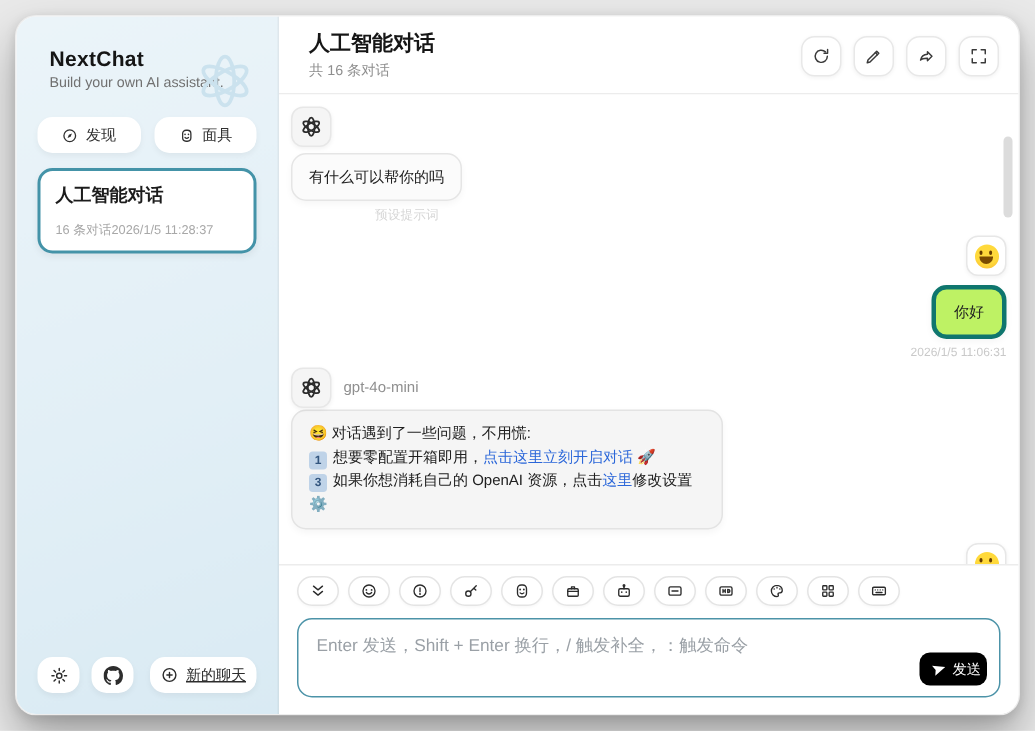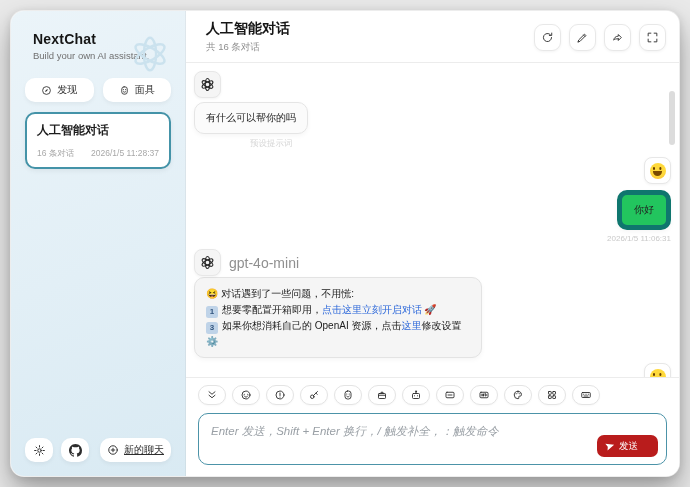--- a/index.html
+++ b/index.html
@@ -20,21 +20,21 @@
   .sb-sub{font-size:9.5px;color:#707070;padding-left:10px;margin-top:3px;}
   .sb-actions{display:flex;gap:9px;margin-top:17px;padding:0 2px;}
   .sb-btn{flex:1;height:24px;background:#fff;border:none;border-radius:10px;display:flex;
     align-items:center;justify-content:center;gap:5px;font-size:10px;color:#303030;
     box-shadow:0 2px 4px rgba(0,0,0,.05);cursor:pointer;font-family:inherit;}
   .sb-btn svg{color:#303030;}
   .chat-list{flex:1;margin-top:10px;padding:0 2px;}
   .chat-item{background:#fff;border:2px solid #4493a8;border-radius:10px;padding:8px 10px 7px;
     box-shadow:0 2px 5px rgba(0,0,0,.06);cursor:pointer;}
   .chat-item-title{font-size:12px;font-weight:bold;color:#1c1c1c;}
-  .chat-item-info{display:flex;justify-content:space-between;margin-top:9px;font-size:8.5px;color:#a8a8a8;}
+  .chat-item-info{display:flex;margin-top:9px;font-size:8.5px;color:#a8a8a8;}
   .sb-footer{display:flex;align-items:center;gap:8px;padding:0 2px;}
   .sb-chip{height:24px;min-width:28px;background:#fff;border:none;border-radius:10px;display:flex;
     align-items:center;justify-content:center;box-shadow:0 2px 4px rgba(0,0,0,.05);
     color:#2d2d2d;cursor:pointer;padding:0 7px;font-family:inherit;}
   .new-chat{margin-left:auto;gap:5px;font-size:10px;color:#2d2d2d;text-decoration:underline;}
 
   
   .main{flex:1;min-width:0;display:flex;flex-direction:column;background:#fff;}
   .chat-header{flex:none;display:flex;align-items:center;padding:9px 13px 8px 20px;
     border-bottom:1px solid #ececec;}
@@ -48,26 +48,26 @@
   
   .chat-body{flex:1;position:relative;overflow:hidden;padding:8px 8px 0 8px;background:#fff;}
   .avatar{width:27px;height:27px;border-radius:8px;background:#f5f5f5;border:1px solid #e7e7e7;
     display:flex;align-items:center;justify-content:center;color:#2b2b2b;
     box-shadow:0 1px 3px rgba(0,0,0,.05);}
   .avatar.user{background:#fff;}
   .bubble{display:inline-block;background:#fbfbfb;border:1px solid #e5e5e5;border-radius:10px;
     padding:8px 11px;font-size:10px;color:#222;box-shadow:0 2px 5px rgba(0,0,0,.04);}
   .hint{font-size:8.5px;color:#d6d6d6;margin:4px 0 0 56px;}
   .row-right{display:flex;flex-direction:column;align-items:flex-end;margin-top:7px;}
-  .user-bubble{margin-top:6px;background:#22c55e;border:5px solid #0f766e;border-radius:10px;
+  .user-bubble{margin-top:6px;background:#bef264;border:3px solid #0f766e;border-radius:10px;
     padding:8px 12px;font-size:10px;color:#222;box-shadow:0 2px 5px rgba(0,0,0,.04);margin-left:12px;}
   .msg-time{font-size:8px;color:#c9c9c9;margin-top:4px;}
   .bot2{margin-top:6px;}
   .bot2-head{display:flex;align-items:center;gap:8px;}
-  .model-name{font-size:14px;color:#8f8f8f;}
+  .model-name{font-size:10px;color:#8f8f8f;}
   .bot-bubble2{margin-top:1px;width:288px;background:#f5f5f5;border:1px solid #e3e3e3;border-radius:10px;
     padding:8px 11px;font-size:10px;line-height:15.5px;color:#202020;box-shadow:0 2px 5px rgba(0,0,0,.04);}
   .bot-bubble2 .link{color:#2a66d9;cursor:pointer;}
   .keycap{display:inline-block;width:12px;height:12px;margin-right:4px;border-radius:2.5px;
     background:#bfd3e8;color:#33567f;font-size:8px;font-weight:bold;text-align:center;
     line-height:12px;vertical-align:-1px;}
   .peek-avatar{position:absolute;right:8px;bottom:-13px;}
   .scroll-thumb{position:absolute;right:4px;top:28px;width:6px;height:54px;border-radius:3px;
     background:#dcdcdc;cursor:pointer;}
 
@@ -80,24 +80,24 @@
 
   
   .input-panel{flex:none;border-top:1px solid #ececec;background:#fff;padding:7px 12px 11px;}
   .toolbar{display:flex;gap:6px;margin-bottom:8px;}
   .chip{height:20px;min-width:27px;padding:0 7px;border-radius:10px;background:#fff;
     border:1px solid #e4e4e4;box-shadow:0 1px 2px rgba(0,0,0,.03);display:flex;align-items:center;
     justify-content:center;color:#2b2b2b;cursor:pointer;}
   .input-wrap{position:relative;border:1px solid #4c93a8;border-radius:10px;background:#fff;
     min-height:48px;padding:8px 10px 6px;}
   .input-wrap textarea{width:100%;height:32px;border:none;outline:none;resize:none;background:transparent;
-    font-size:11.5px;color:#333;font-family:"Liberation Sans",sans-serif;font-style:italic;}
+    font-size:11.5px;color:#333;font-family:"Liberation Sans",sans-serif;}
   .input-wrap textarea::placeholder{color:#9aa0a6;}
-  .send-btn{position:absolute;right:8px;bottom:7px;height:22px;padding:0 20px 0 8px;border:none;
-    border-radius:7px;background:#b91c1c;color:#fff;font-size:9.5px;display:flex;align-items:center;
+  .send-btn{position:absolute;right:8px;bottom:7px;height:22px;padding:0 4px 0 8px;border:none;
+    border-radius:7px;background:#000000;color:#fff;font-size:9.5px;display:flex;align-items:center;
     gap:4px;cursor:pointer;font-family:inherit;margin-left:25px;}
 </style>
 </head>
 <body>
 
 <div class="window">
 
   <div class="sidebar">
     <div class="sb-logo">
       <svg width="46" height="46" viewBox="0 0 24 24" fill="none" stroke="currentColor" stroke-width="1.3">

